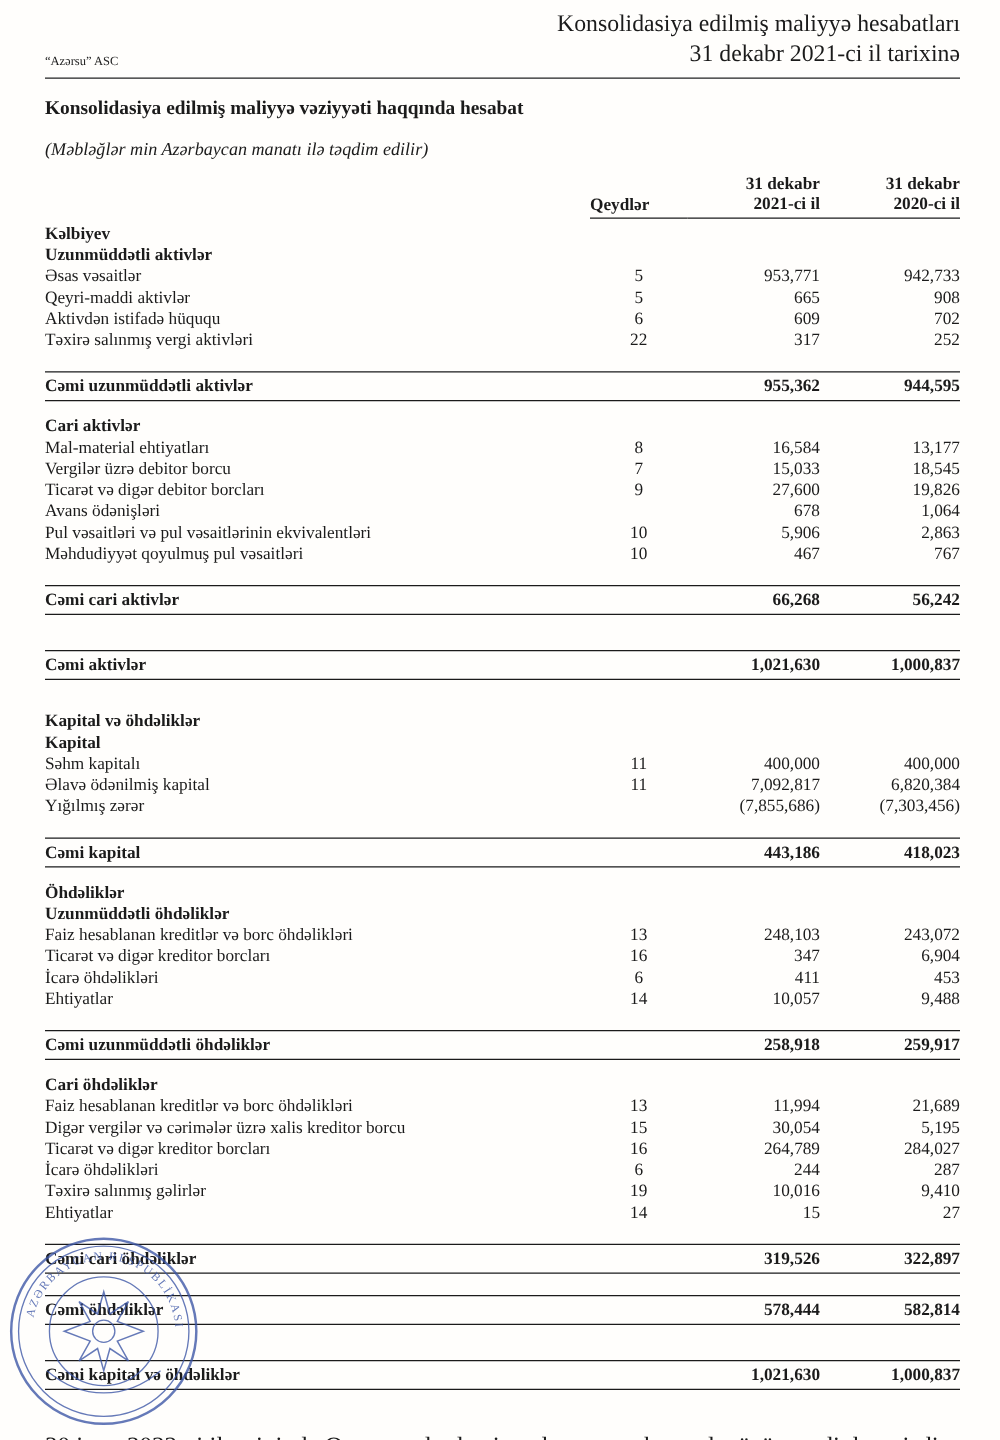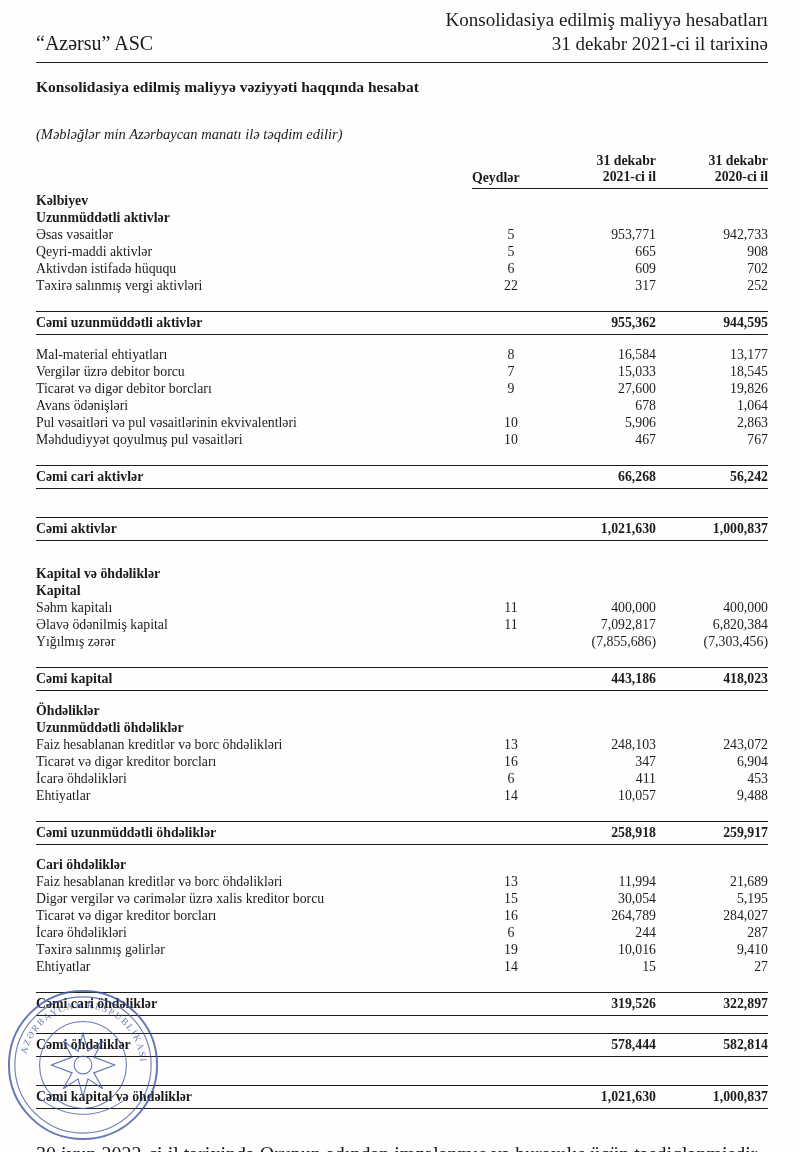--- a/index.html
+++ b/index.html
@@ -10,24 +10,24 @@
     background:#fffefc;
     box-sizing:border-box;
     padding:8px 32px 0 36px;
     font-family:"Liberation Serif","DejaVu Serif",serif;
     color:#1b1b1b;
     overflow:hidden;
   }
   
   .doc-header{display:flex;justify-content:space-between;align-items:flex-end;
     border-bottom:1.6px solid #222;padding-bottom:6px;}
-  .company{font-size:20px;padding-bottom:1px;}
+  .company{font-size:10px;padding-bottom:1px;}
   .doc-header-right{text-align:right;font-size:19px;line-height:1.25;}
   .stmt-title{font-weight:bold;font-size:15.5px;margin-top:15px;}
-  .stmt-subtitle{font-style:italic;font-size:14.5px;margin-top:30px;}
+  .stmt-subtitle{font-style:italic;font-size:14.5px;margin-top:16px;}
 
   
   .tbl{margin-top:10px;font-size:13.8px;}
   .trow{display:grid;grid-template-columns:1fr 78px 106px 112px;align-items:end;line-height:17px;}
   .cell-note{text-align:center;}
   .cell-val{text-align:right;}
   .hdr-row{font-weight:bold;margin-bottom:3px;}
   .hdr-cell{border-bottom:1.4px solid #1b1b1b;padding-bottom:2px;}
   .hdr-note{text-align:left;}
   .hdr-year{text-align:right;line-height:1.22;}
@@ -117,20 +117,26 @@
           <div class="cell-val">317</div>
           <div class="cell-val">252</div>
         </div>
         <div class="trow row-total">
           <div class="cell-label">Cəmi uzunmüddətli aktivlər</div>
           <div class="cell-note"></div>
           <div class="cell-val">955,362</div>
           <div class="cell-val">944,595</div>
         </div>
         <div class="spacer"></div>
+        <div class="trow row-heading">
+          <div class="cell-label">Cari aktivlər</div>
+          <div class="cell-note"></div>
+          <div class="cell-val"></div>
+          <div class="cell-val"></div>
+        </div>
         <div class="trow row-item">
           <div class="cell-label">Mal-material ehtiyatları</div>
           <div class="cell-note">8</div>
           <div class="cell-val">16,584</div>
           <div class="cell-val">13,177</div>
         </div>
         <div class="trow row-item">
           <div class="cell-label">Vergilər üzrə debitor borcu</div>
           <div class="cell-note">7</div>
           <div class="cell-val">15,033</div>

